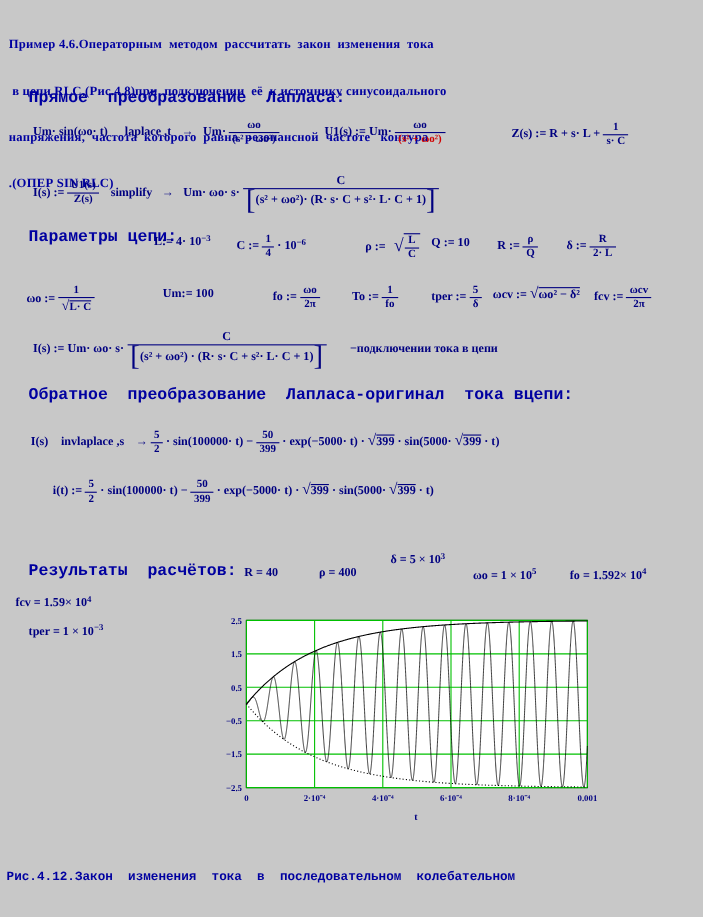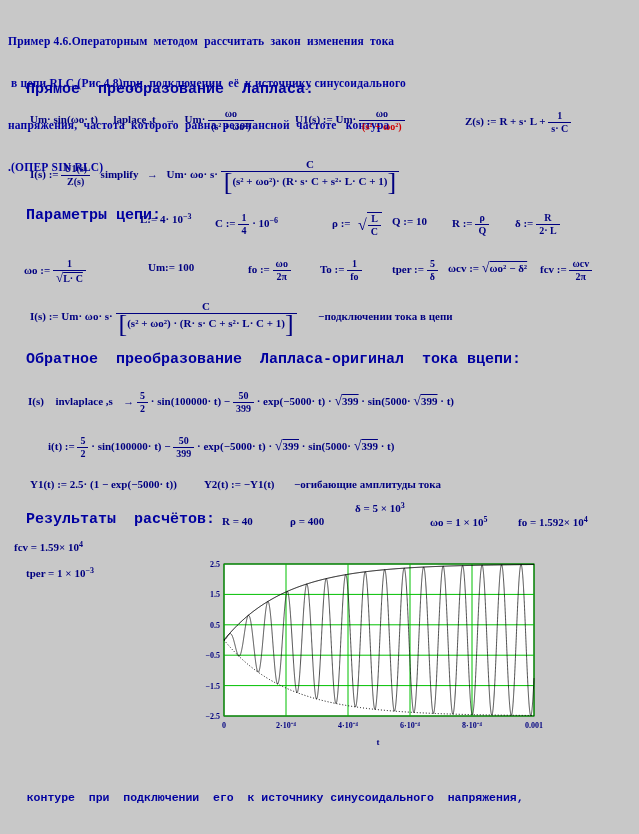--- a/index.html
+++ b/index.html
@@ -302,27 +302,20 @@
       <span class="num">50</span>
       <span class="den">399</span>
     </span>
     <span>· exp(−5000· t) ·</span>
     <span style="font-size:14px;font-weight:normal">√</span><span class="ovl">399</span>
     <span>· sin(5000·</span>
     <span style="font-size:14px;font-weight:normal">√</span><span class="ovl">399</span>
     <span>· t)</span>
   </div>
 
-  <div class="math abs" style="left:30px; top:478px;">
-    <span>Y1(t) := 2.5· (1 − exp(−5000· t))</span>
-    <span style="display:inline-block;width:22px"></span>
-    <span>Y2(t) := −Y1(t)</span>
-    <span style="display:inline-block;width:14px"></span>
-    <span>−огибающие  амплитуды  тока</span>
-  </div>
 
   <div class="sec abs" style="left:8px; top:512px;">  Результаты  расчётов:</div>
 
   <div class="math abs" style="left:222px; top:515px;">R = 40</div>
   <div class="math abs" style="left:290px; top:515px;">ρ = 400</div>
   <div class="math abs" style="left:355px; top:501px;">
     <span>δ = 5 × 10</span><span class="sup">3</span>
   </div>
   <div class="math abs" style="left:430px; top:515px;">
     <span>ωo = 1 × 10</span><span class="sup">5</span>
@@ -374,17 +367,18 @@
           <text x="166" y="168" font-size="8" fill="#000080" font-weight="bold" text-anchor="middle">4·10⁻⁴</text>
           <text x="228" y="168" font-size="8" fill="#000080" font-weight="bold" text-anchor="middle">6·10⁻⁴</text>
           <text x="290" y="168" font-size="8" fill="#000080" font-weight="bold" text-anchor="middle">8·10⁻⁴</text>
           <text x="352" y="168" font-size="8" fill="#000080" font-weight="bold" text-anchor="middle">0.001</text>
         </g>
       <text id="xlabel-text" x="196" y="185" font-size="9" fill="#000080" font-weight="bold" text-anchor="middle">t</text>
     </svg>
   </div>
 
   <div class="footer">
+    <div>Рис.4.12.Закон  изменения  тока  в  последовательном  колебательном</div>
     <div>   контуре  при  подключении  его  к источнику синусоидального  напряжения,</div>
     
   </div>
 
 </div>
 
 </body></html>

